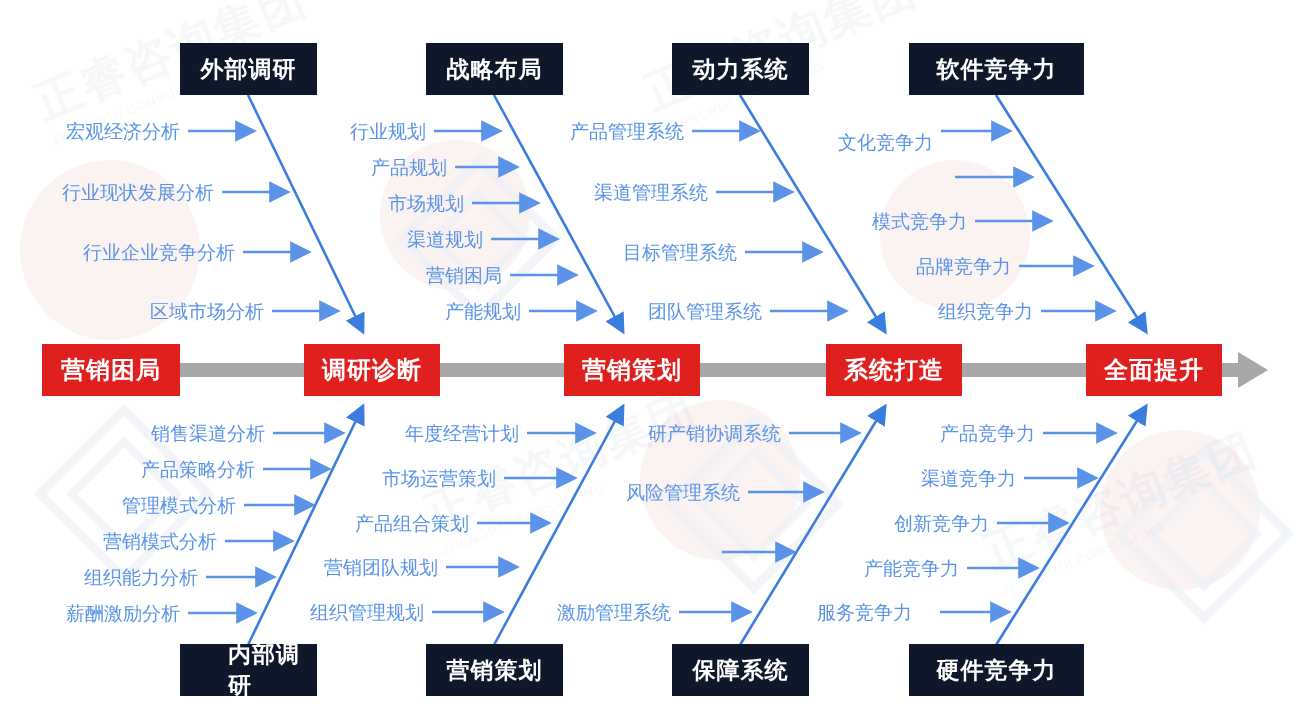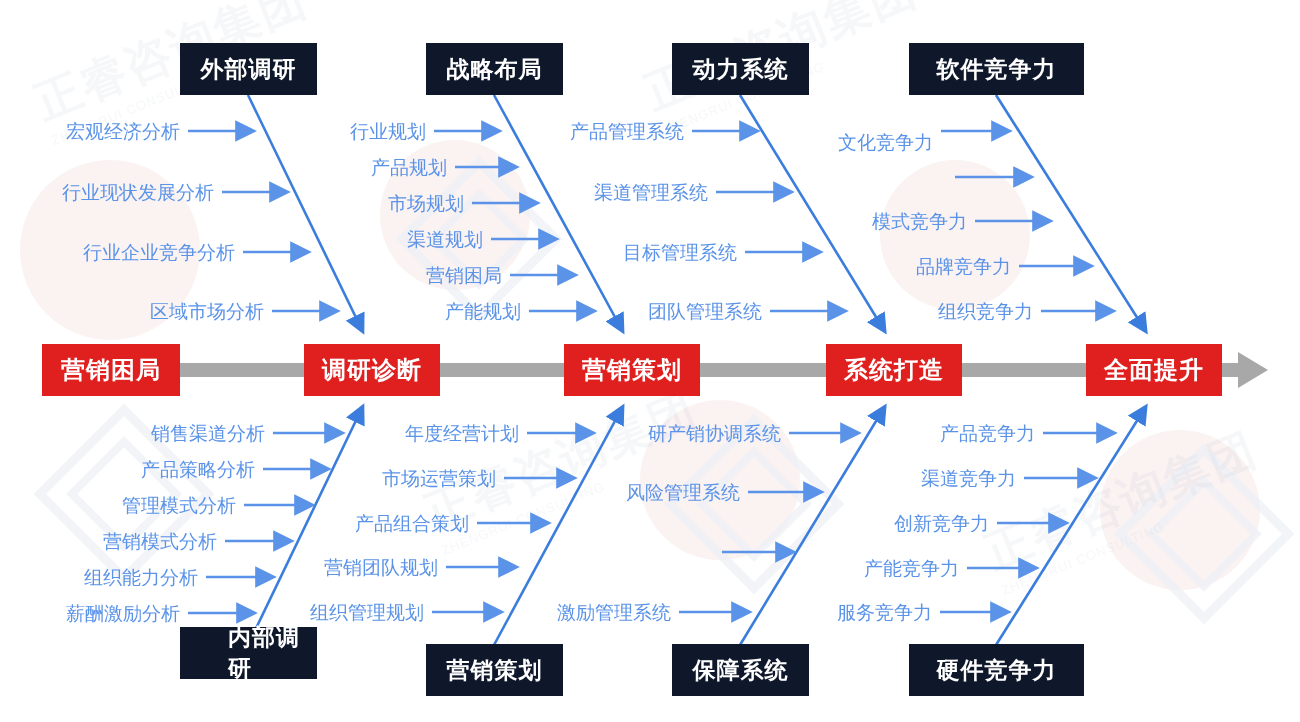--- a/index.html
+++ b/index.html
@@ -207,21 +207,21 @@
   <div class="cat" style="left:426px;top:43px;width:137px;">
     <span>战略布局</span>
   </div>
   <div class="cat" style="left:672px;top:43px;width:137px;">
     <span>动力系统</span>
   </div>
   <div class="cat" style="left:909px;top:43px;width:175px;">
     <span>软件竞争力</span>
   </div>
 
-  <div class="cat" style="left:180px;top:627px;width:137px;padding-left:48px;">
+  <div class="cat" style="left:180px;top:644px;width:137px;padding-left:48px;">
     <span>内部调研</span>
   </div>
   <div class="cat" style="left:426px;top:644px;width:137px;">
     <span>营销策划</span>
   </div>
   <div class="cat" style="left:672px;top:644px;width:137px;">
     <span>保障系统</span>
   </div>
   <div class="cat" style="left:909px;top:644px;width:175px;">
     <span>硬件竞争力</span>
@@ -263,15 +263,15 @@
   <div class="leaf r" style="left:222px;top:612px;width:202px;">组织管理规划</div>
 
   <div class="leaf r" style="left:560px;top:433px;width:221px;">研产销协调系统</div>
   <div class="leaf r" style="left:540px;top:492px;width:200px;">风险管理系统</div>
   <div class="leaf r" style="left:470px;top:612px;width:201px;">激励管理系统</div>
 
   <div class="leaf r" style="left:840px;top:433px;width:195px;">产品竞争力</div>
   <div class="leaf r" style="left:820px;top:478px;width:196px;">渠道竞争力</div>
   <div class="leaf r" style="left:794px;top:523px;width:195px;">创新竞争力</div>
   <div class="leaf r" style="left:764px;top:568px;width:195px;">产能竞争力</div>
-  <div class="leaf r" style="left:736px;top:612px;width:196px;">服务竞争力</div>
+  <div class="leaf r" style="left:716px;top:612px;width:196px;">服务竞争力</div>
 
 </div>
 
 </body></html>

